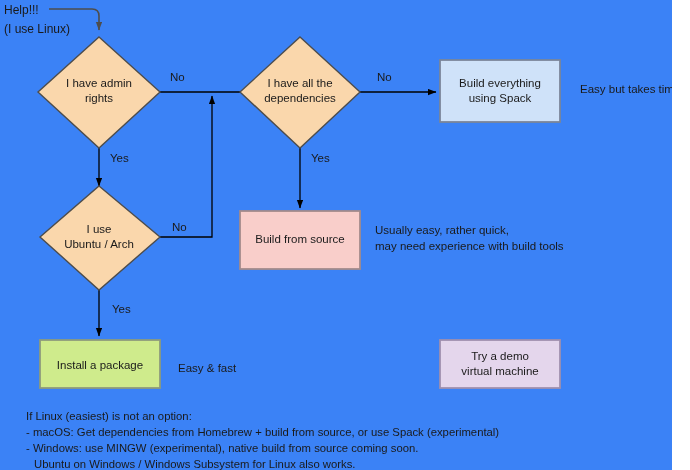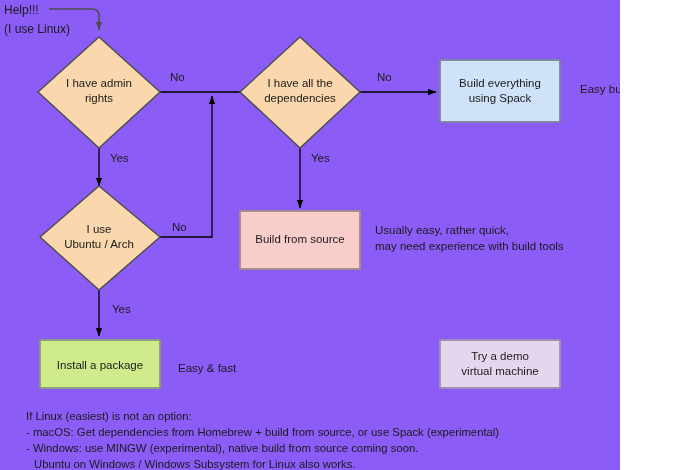--- a/index.html
+++ b/index.html
@@ -6,23 +6,23 @@
   html, body {
     margin: 0;
     padding: 0;
     background: #ffffff;
   }
   body {
     font-family: "Liberation Sans", sans-serif;
   }
   #canvas {
     position: relative;
-    width: 620px;
+    width: 672px;
     height: 470px;
-    background: #8b5cf6;
+    background: #3b82f6;
     overflow: hidden;
   }
   #flow-svg {
     position: absolute;
     left: 0;
     top: 0;
     width: 690px;
     height: 470px;
   }
   .node-shape {

